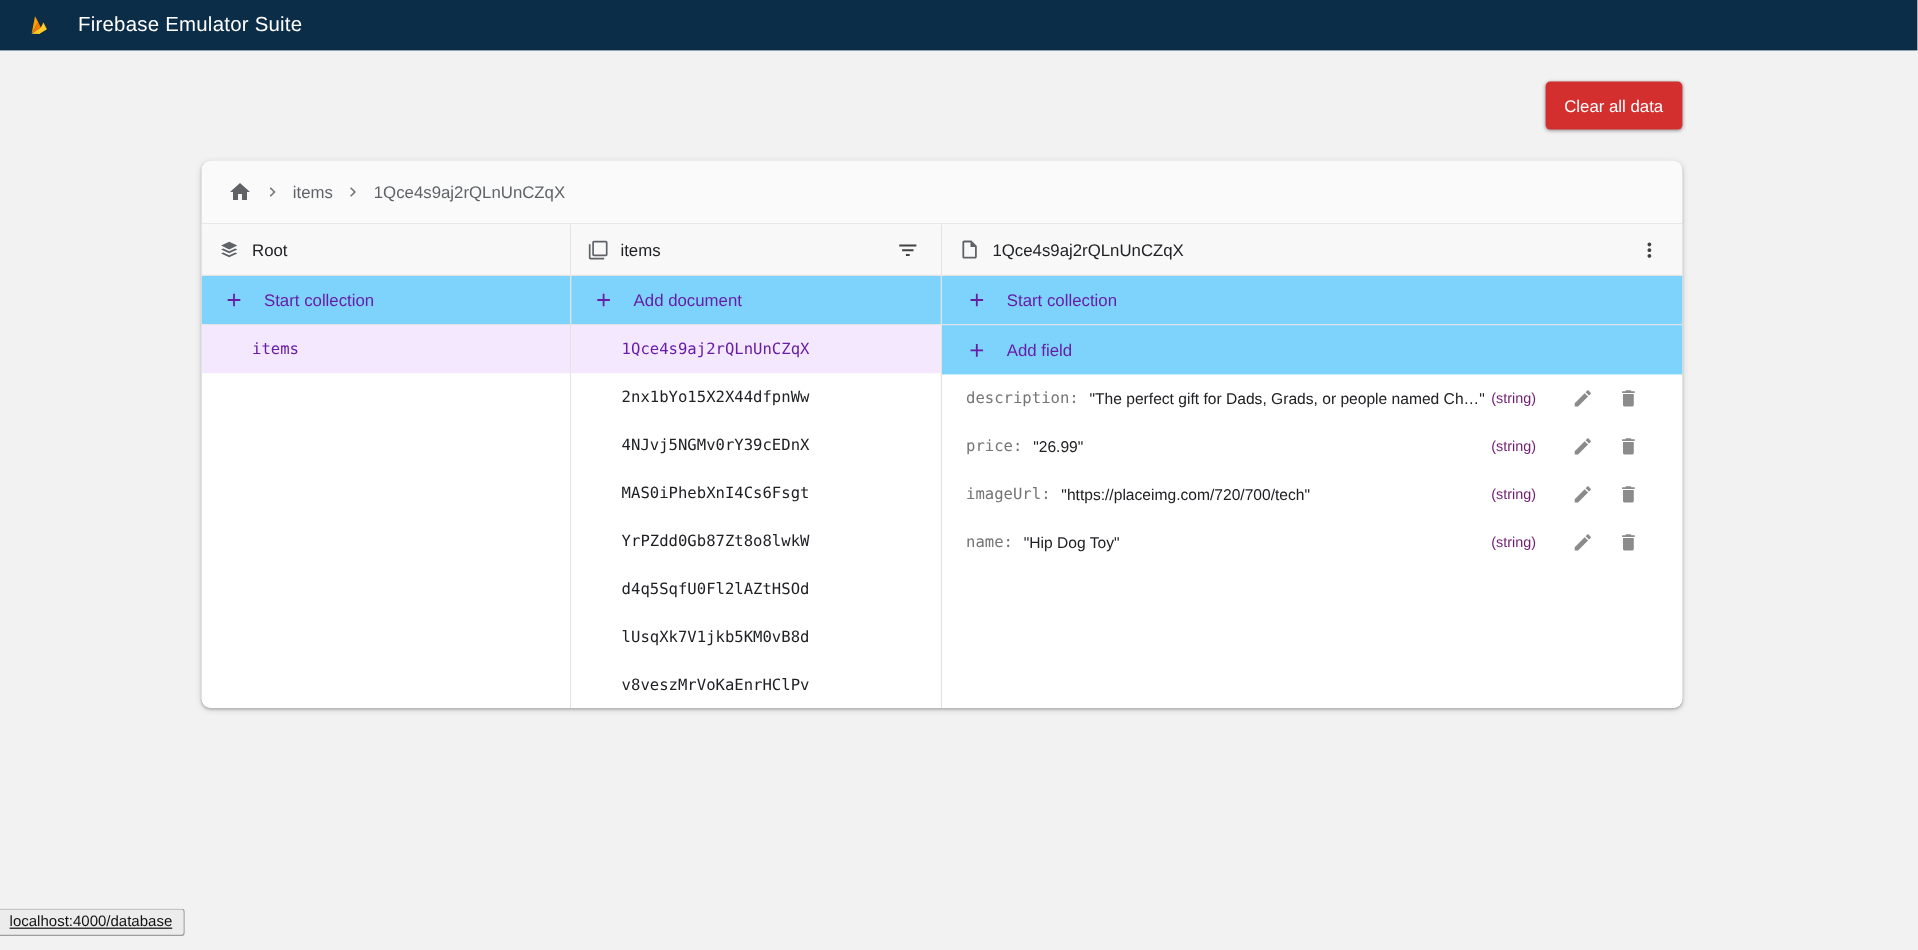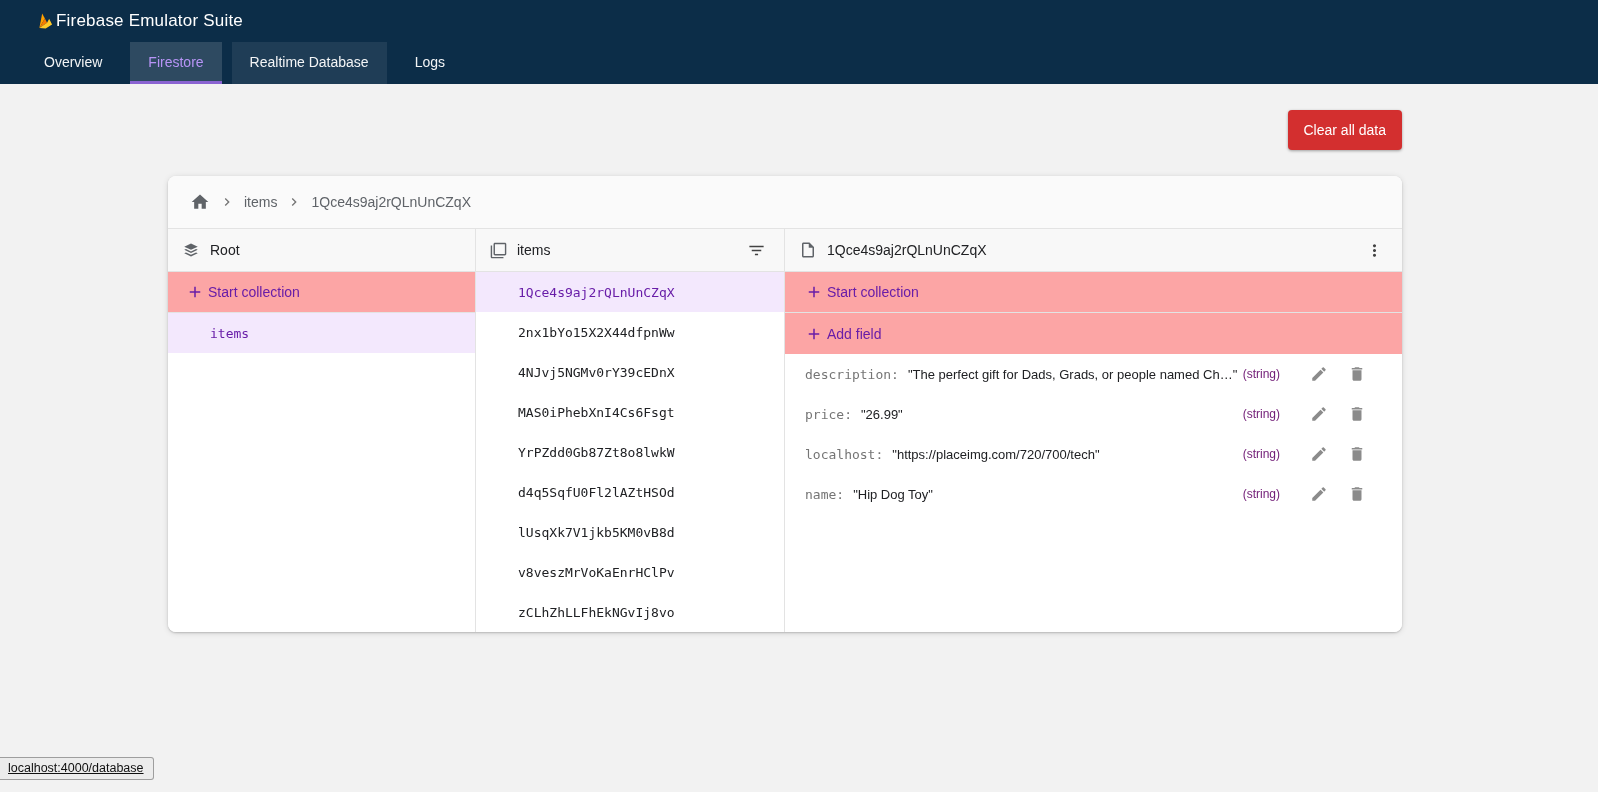--- a/index.html
+++ b/index.html
@@ -7,21 +7,21 @@
   body {
     font-family:"Liberation Sans", sans-serif;
     background:#f2f2f2;
     overflow:hidden;
     position:relative;
   }
   .mono { font-family:"DejaVu Sans Mono", monospace; }
 
   
   .topbar { background:#0c2d48; }
-  .brand-row { height:42px; display:flex; align-items:center; padding-left:35px; gap:0;text-align:center; }
+  .brand-row { height:42px; display:flex; align-items:center; padding-left:22px; gap:22px;text-align:center; }
   .app-title { color:#ffffff; font-size:17px; font-weight:500; letter-spacing:.2px; }
   .tabs { display:flex; height:42px; padding-left:26px; gap:10px; }
   .tab {
     color:rgba(255,255,255,.95); font-size:14px; padding:0 18px;
     display:flex; align-items:center; cursor:pointer;
     border-bottom:3px solid transparent;
   }
   .tab.active { background:rgba(255,255,255,.14); color:#b794f6; border-bottom-color:#8a63d2; font-weight:500; }
   .tab.alt { background:rgba(255,255,255,.08); }
 
@@ -57,23 +57,23 @@
   .panel.document { flex:1; }
   .panel-header {
     height:43px; flex:0 0 43px; border-bottom:1px solid #e3e3e3;
     display:flex; align-items:center; gap:10px; padding:0 14px;
     background:#f8f8f8; font-size:14px; color:#202124;
   }
   .panel-header .spacer { flex:1; }
   .hdr-btn { background:none; border:none; cursor:pointer; display:flex; align-items:center; padding:4px; }
 
   .action-row {
-    height:41px; flex:0 0 41px; display:flex; align-items:center; gap:4px;
+    height:41px; flex:0 0 41px; display:flex; align-items:center; gap:16px;
     padding:0 18px; color:#681da8; font-size:14px; font-weight:500;
-    border-bottom:1px solid #e3e3e3; cursor:pointer; background:#fca5a5;
+    border-bottom:1px solid #e3e3e3; cursor:pointer; background:#7dd3fc;
   }
   .panel.document .action-row { padding-left:20px; }
   .action-row.no-border { border-bottom:none; }
 
   .list-item {
     height:40px; flex:0 0 40px; display:flex; align-items:center;
     padding:0 16px 0 42px; font-size:13px; color:#202124; cursor:pointer;
   }
   .list-item.selected { background:#f3e8fd; color:#681da8; }
 
@@ -99,26 +99,20 @@
   <div class="brand-row">
     <span class="icon">
       <svg viewBox="0 0 24 24" width="21" height="21">
         <path fill="#FFA000" d="M5 19.5 L8.2 2.8 L11.3 8.7 Z"></path>
         <path fill="#F57C00" d="M5 19.5 L11.3 8.7 L13.8 13.5 Z"></path>
         <path fill="#FFCA28" d="M5 19.5 L13.8 13.5 L16.2 8.9 L19.5 15.3 L12.2 19.9 Z"></path>
       </svg>
     </span>
     <span class="app-title">Firebase Emulator Suite</span>
   </div>
-  <nav class="tabs">
-    <div class="tab">Overview</div>
-    <div class="tab active">Firestore</div>
-    <div class="tab alt">Realtime Database</div>
-    <div class="tab">Logs</div>
-  </nav>
 </header>
 
 <main class="page">
   <div class="toolbar-row">
     <button class="danger-btn">Clear all data</button>
   </div>
 
   <div class="card">
 
     <div class="breadcrumb">
@@ -175,20 +169,28 @@
           <span>items</span>
           <span class="spacer"></span>
           <button class="hdr-btn">
             <span class="icon">
               <svg viewBox="0 0 24 24" width="19" height="19" fill="#424242">
                 <path d="M10 18h4v-2h-4v2zM3 6v2h18V6H3zm3 7h12v-2H6v2z"></path>
               </svg>
             </span>
           </button>
         </div>
+        <div class="action-row">
+          <span class="icon">
+            <svg viewBox="0 0 24 24" width="18" height="18" fill="#681da8">
+              <path d="M11 5h2v6h6v2h-6v6h-2v-6H5v-2h6V5z"></path>
+            </svg>
+          </span>
+          <span>Add document</span>
+        </div>
         <div class="list-item selected mono">1Qce4s9aj2rQLnUnCZqX</div>
         <div class="list-item mono">2nx1bYo15X2X44dfpnWw</div>
         <div class="list-item mono">4NJvj5NGMv0rY39cEDnX</div>
         <div class="list-item mono">MAS0iPhebXnI4Cs6Fsgt</div>
         <div class="list-item mono">YrPZdd0Gb87Zt8o8lwkW</div>
         <div class="list-item mono">d4q5SqfU0Fl2lAZtHSOd</div>
         <div class="list-item mono">lUsqXk7V1jkb5KM0vB8d</div>
         <div class="list-item mono">v8veszMrVoKaEnrHClPv</div>
         <div class="list-item mono">zCLhZhLLFhEkNGvIj8vo</div>
       </section>
@@ -261,21 +263,21 @@
           <button class="icon-btn">
             <span class="icon">
               <svg viewBox="0 0 24 24" width="18" height="18" fill="#8b8b8b">
                 <path d="M6 19c0 1.1.9 2 2 2h8c1.1 0 2-.9 2-2V7H6v12zM19 4h-3.5l-1-1h-5l-1 1H5v2h14V4z"></path>
               </svg>
             </span>
           </button>
         </div>
 
         <div class="field-row">
-          <span class="fname mono">localhost:</span>
+          <span class="fname mono">imageUrl:</span>
           <span class="fvalue">"https://placeimg.com/720/700/tech"</span>
           <span class="ftype">(string)</span>
           <button class="icon-btn">
             <span class="icon">
               <svg viewBox="0 0 24 24" width="18" height="18" fill="#8b8b8b">
                 <path d="M3 17.25V21h3.75L17.81 9.94l-3.75-3.75L3 17.25zM20.71 7.04c.39-.39.39-1.02 0-1.41l-2.34-2.34c-.39-.39-1.02-.39-1.41 0l-1.83 1.83 3.75 3.75 1.83-1.83z"></path>
               </svg>
             </span>
           </button>
           <button class="icon-btn">

